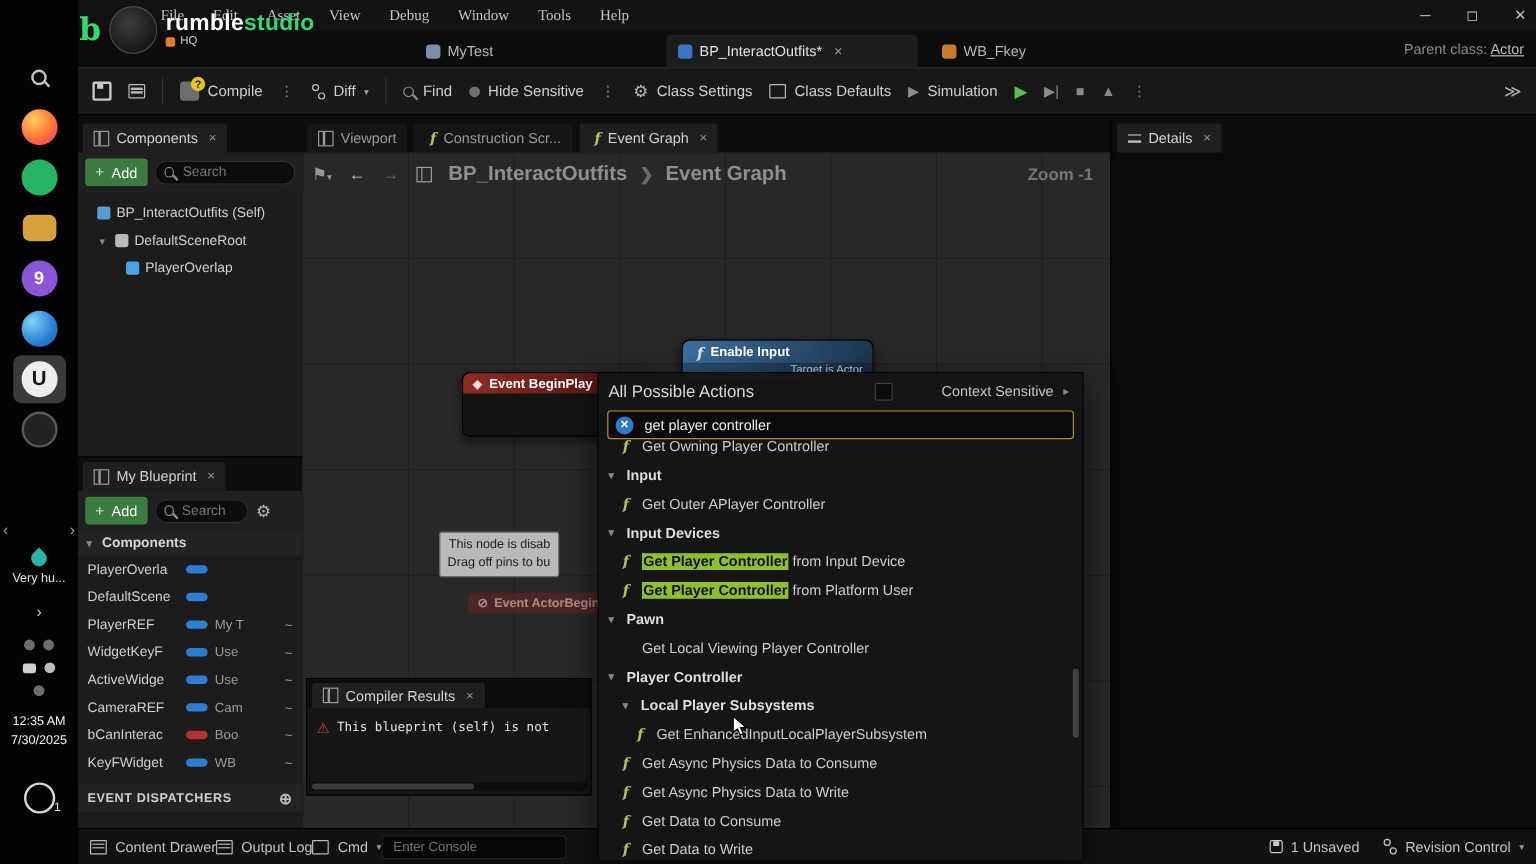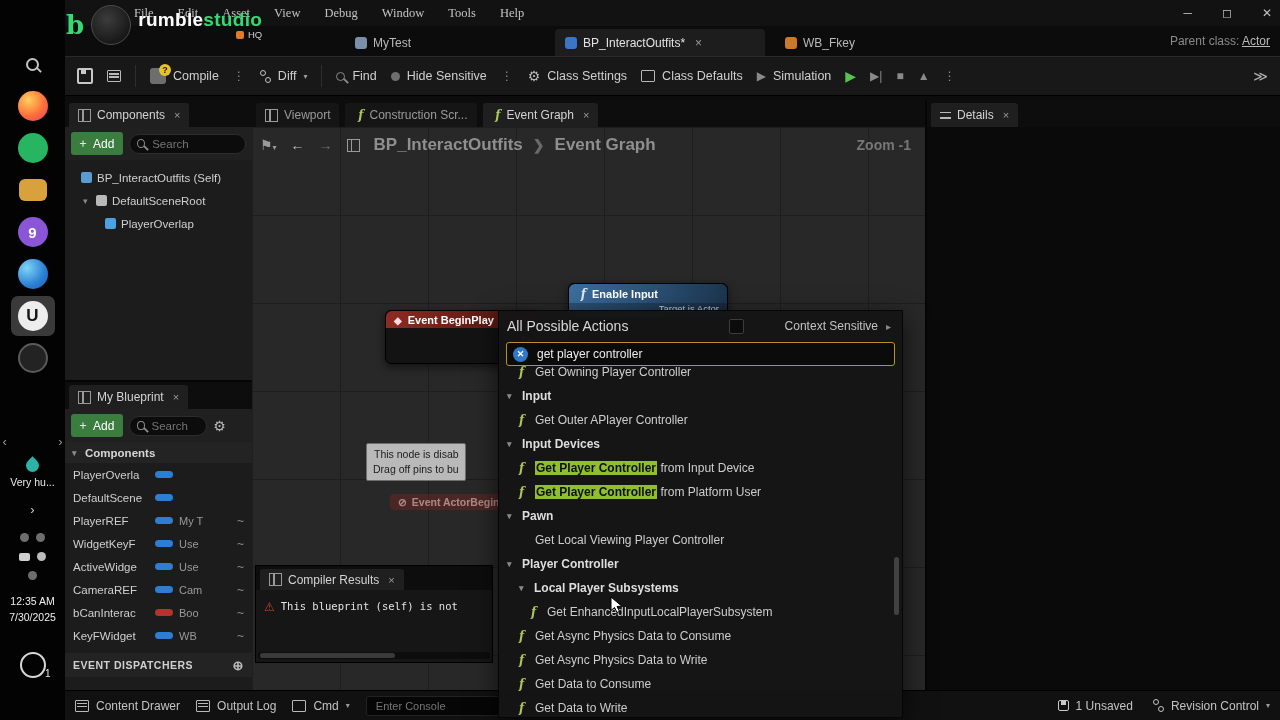--- a/index.html
+++ b/index.html
@@ -38,21 +38,21 @@
   .profile .badge{position:absolute;right:-7px;bottom:-3px;color:#e8e8e8;font-size:10px;}
 
   
   .watermark{position:absolute;left:66px;top:5px;z-index:90;display:flex;align-items:center;gap:7px;}
   .wm-b{color:#35d973;font-size:26px;font-weight:bold;font-family:"DejaVu Serif",serif;}
   .wm-avatar{width:38px;height:38px;border-radius:50%;background:radial-gradient(circle at 40% 35%, #3c3c3c, #191919 70%);
              border:1px solid #4a4a4a;}
   .wm-text{line-height:1.05;}
   .wm-row1{font-size:19px;font-weight:bold;color:#fff;letter-spacing:.3px;}
   .wm-row1 .green{color:#35d973;}
-  .wm-row2{font-size:9.5px;color:#cfcfcf;display:flex;align-items:center;gap:4px;margin-top:1px;justify-content:flex-end;}
+  .wm-row2{font-size:9.5px;color:#cfcfcf;display:flex;align-items:center;gap:4px;margin-top:1px;}
   .hq-ic{width:8px;height:8px;background:#e07b2a;border-radius:2px;display:inline-block;}
 
   
   .main{position:absolute;left:65px;top:0;width:1215px;height:720px;background:#0c0c0c;}
 
   .menubar{position:absolute;left:0;top:0;width:100%;height:26px;background:#121212;display:flex;align-items:center;
            padding-left:58px;box-sizing:border-box;gap:2px;}
   .menu-item{padding:3px 11px;color:#c3c3c3;font-size:12.5px;font-family:Liberation Serif, serif;}
   .win-controls{position:absolute;right:8px;top:0;height:26px;display:flex;align-items:center;gap:30px;color:#c0c0c0;font-size:12px;}
 
@@ -170,21 +170,21 @@
   .cm-inner{margin-top:-10px;}
   .cm-row{height:24px;display:flex;align-items:center;gap:7px;font-size:12px;color:#cdcdcd;white-space:nowrap;}
   .cm-row.category{color:#dedede;font-weight:bold;}
   .tri{color:#8a8a8a;font-size:9px;width:8px;}
   .hl{background:#8fbe2f;color:#0f0f0f;font-weight:bold;padding:0 1px;}
   .vscroll{position:absolute;right:2px;top:96px;width:7px;height:120px;background:#0f0f0f;border-radius:3px;}
   .vscroll .thumb{position:absolute;left:1px;top:196px;width:5px;height:58px;background:#414141;border-radius:3px;}
 
   
   .statusbar{position:absolute;left:0;bottom:0;width:100%;height:30px;background:#111;border-top:1px solid #000;
-             display:flex;align-items:center;padding:0 10px;box-sizing:border-box;gap:16px;z-index:40;}
+             display:flex;align-items:center;padding:0 10px;box-sizing:border-box;z-index:40;}
   .sb-item{display:flex;align-items:center;gap:7px;color:#c3c3c3;font-size:12px;white-space:nowrap;}
   .sb-ic{width:12px;height:10px;border:1.5px solid #b9b9b9;border-radius:1px;position:relative;display:inline-block;}
   .sb-ic.lines::after{content:"";position:absolute;left:1px;right:1px;top:2px;height:1.5px;background:#b9b9b9;box-shadow:0 3px 0 #b9b9b9;}
   .console-box{width:138px;height:18px;background:#060606;border:1px solid #222;border-radius:3px;display:flex;align-items:center;padding:0 7px;}
   .console-box input{background:transparent;border:none;outline:none;color:#6e6e6e;font-size:11px;width:100%;
                      font-family:"Liberation Sans",sans-serif;}
   .sb-right{margin-left:auto;display:flex;gap:20px;align-items:center;}
   .branch{position:relative;width:11px;height:13px;display:inline-block;}
   .branch::before,.branch::after{content:"";position:absolute;width:4px;height:4px;border:1.5px solid #c3c3c3;border-radius:50%;}
   .branch::before{left:0;top:0;} .branch::after{left:5px;bottom:0;}

